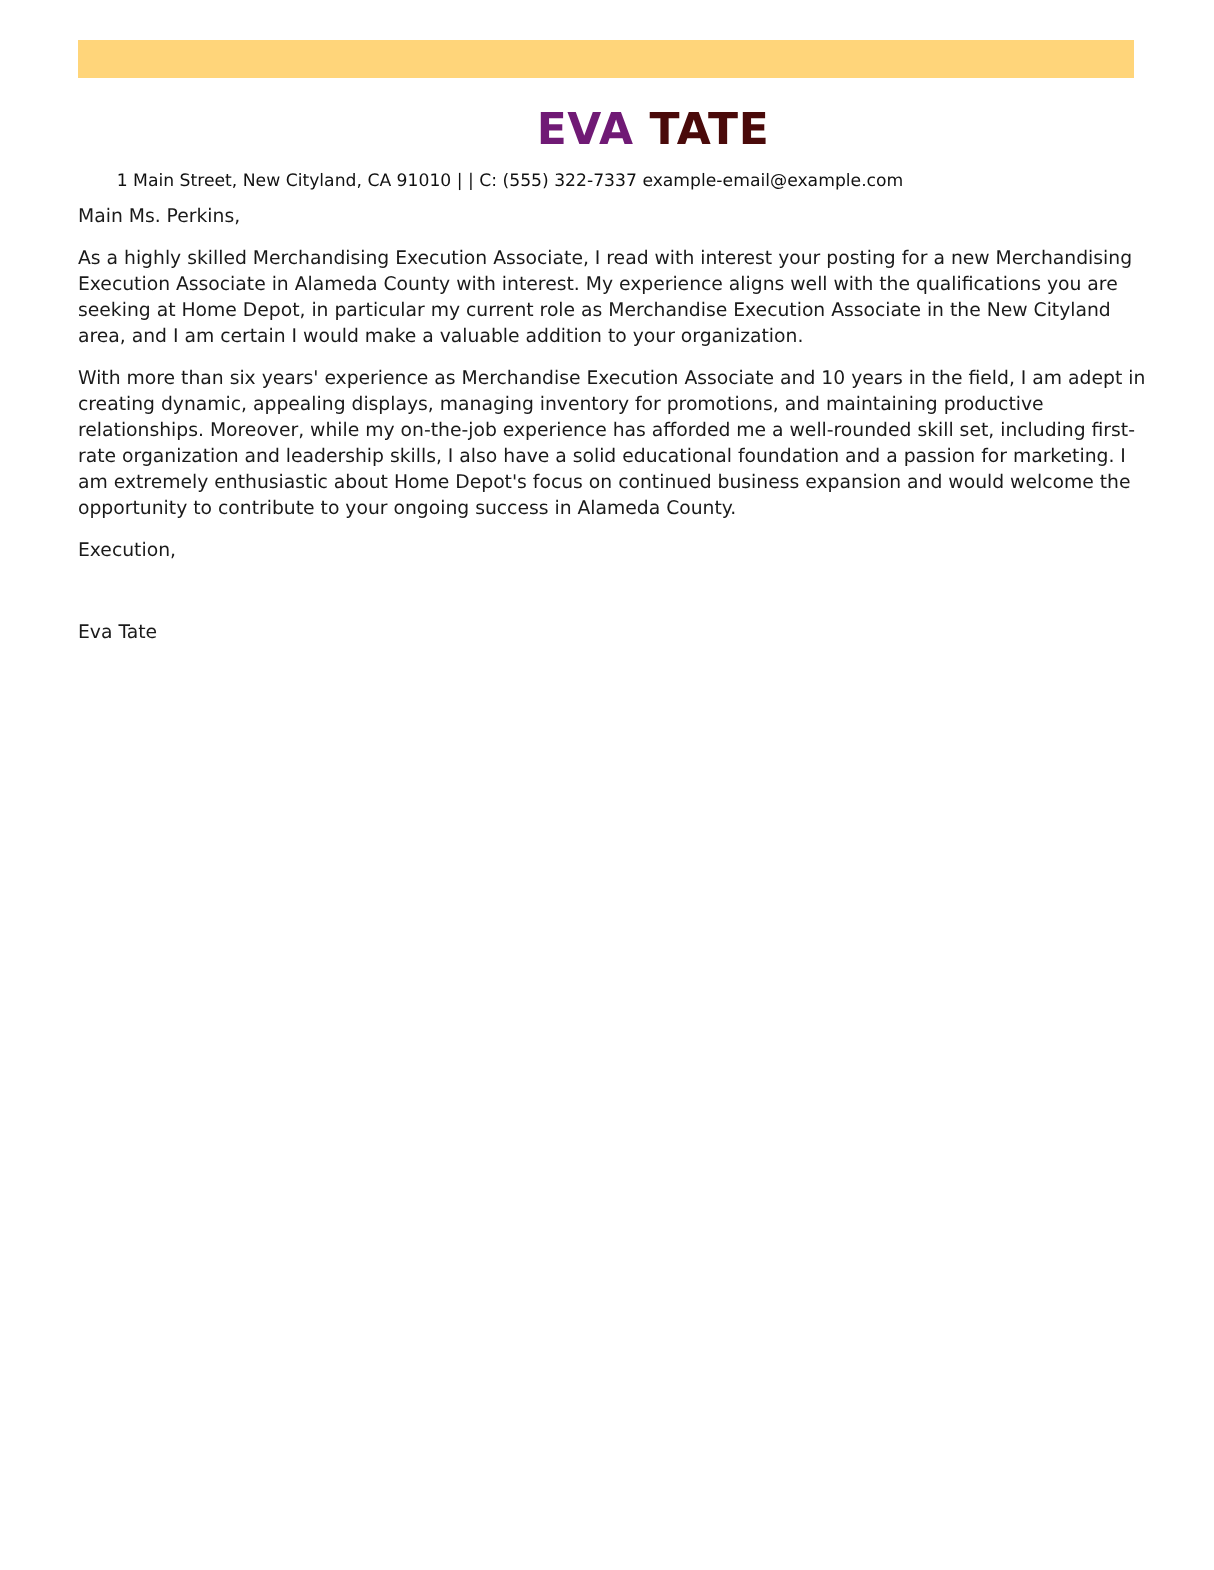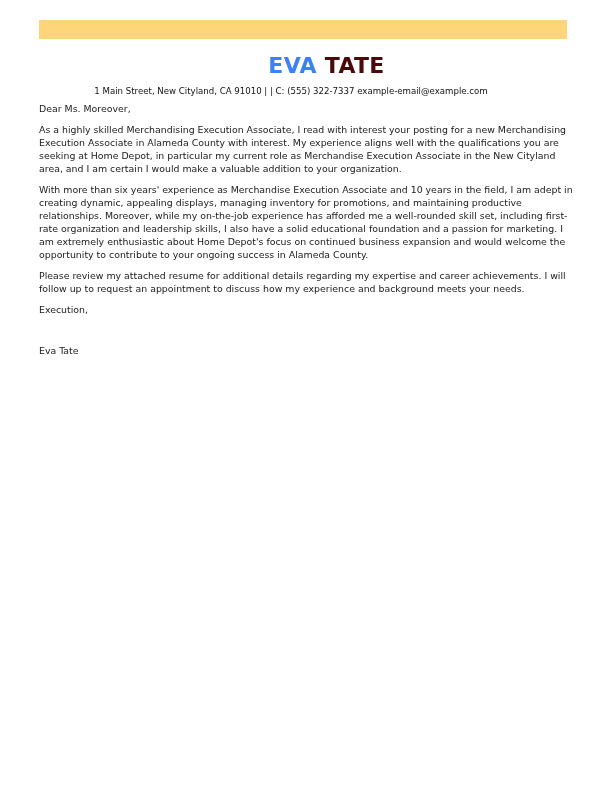--- a/index.html
+++ b/index.html
@@ -39,21 +39,20 @@
     .header-name .last { color: #4a0a0a; text-align: right; }
     .contact-line {
       position: absolute;
       left: 0;
       top: 85px;
       width: 510px;
       text-align: center;
       font-size: 8.6px;
       line-height: 12px;
       color: #111;
-      margin-left: 36px;
     }
     .letter {
       position: absolute;
       left: 39px;
       top: 102px;
       width: 540px;
       font-size: 9.4px;
       line-height: 13px;
       color: #1a1a1a;
     }
@@ -63,27 +62,26 @@
     .letter .signature-gap {
       height: 20px;
     }
   </style>
 </head>
 <body>
 
 <div class="top-bar" style="background: rgb(255, 213, 122);"></div>
 
 <div class="header-name">
-  <span class="first" style="color: #3b82f6; margin-left: 46px;">EVA</span>
+  <span class="first" style="color: #701a75; margin-left: 46px;">EVA</span>
   <span class="last" style="color: rgb(74, 10, 10);">TATE</span>
 </div>
 
 <div class="contact-line">1 Main Street, New Cityland, CA 91010 | | C: (555) 322-7337 example-email@example.com</div>
 
 <div class="letter">
-  <p>Dear Ms. Moreover,</p>
+  <p>Main Ms. Perkins,</p>
   <p>As a highly skilled Merchandising Execution Associate, I read with interest your posting for a new Merchandising Execution Associate in Alameda County with interest. My experience aligns well with the qualifications you are seeking at Home Depot, in particular my current role as Merchandise Execution Associate in the New Cityland area, and I am certain I would make a valuable addition to your organization.</p>
   <p>With more than six years' experience as Merchandise Execution Associate and 10 years in the field, I am adept in creating dynamic, appealing displays, managing inventory for promotions, and maintaining productive relationships. Moreover, while my on-the-job experience has afforded me a well-rounded skill set, including first-rate organization and leadership skills, I also have a solid educational foundation and a passion for marketing. I am extremely enthusiastic about Home Depot's focus on continued business expansion and would welcome the opportunity to contribute to your ongoing success in Alameda County.</p>
-  <p>Please review my attached resume for additional details regarding my expertise and career achievements. I will follow up to request an appointment to discuss how my experience and background meets your needs.</p>
   <p>Execution,</p>
   <div class="signature-gap"></div>
   <p>Eva Tate</p>
 </div>
 
 </body></html>

